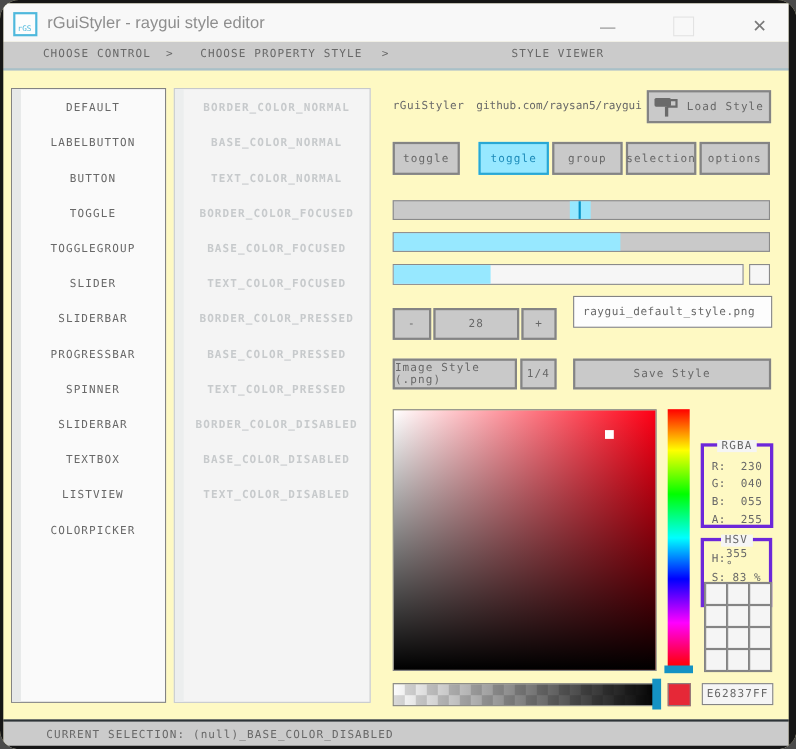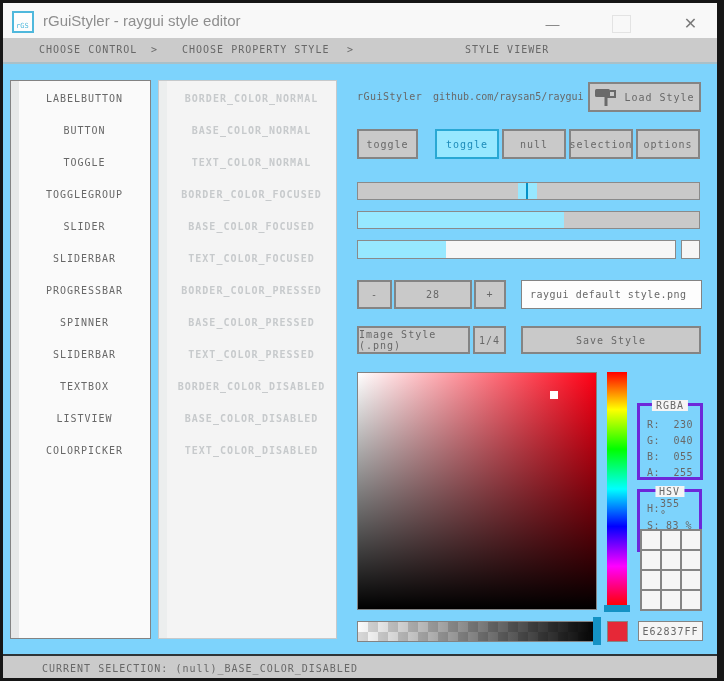--- a/index.html
+++ b/index.html
@@ -1,18 +1,18 @@
 <!DOCTYPE html>
 <html><head>
 <meta charset="utf-8">
 <style>
   html,body{margin:0;padding:0;background:#4a4a4a;}
   #window{
-    position:relative;width:724px;height:681px;background:#7dd3fc;
-    font-family:"DejaVu Sans Mono", monospace;overflow:hidden;
+    position:relative;width:724px;height:681px;background:#fef9c3;
+    font-family:"DejaVu Sans Mono", monospace;overflow:hidden;border-radius:17px;
   }
   .frame{position:absolute;inset:0;border:3px solid #161616;border-right-width:7px;pointer-events:none;z-index:60;}
   .abs{position:absolute;box-sizing:border-box;}
   .rgtext{font-size:10px;letter-spacing:1px;color:#686868;}
   
   .titlebar{left:3px;top:3px;width:714px;height:35px;background:#f8f8f8;}
   .appicon{left:9px;top:8px;width:22px;height:22px;border:2px solid #4fb8dc;background:#fdfdfd;
     display:flex;align-items:flex-end;justify-content:flex-start;padding:1px 2px;}
   .appicon span{font-size:7px;color:#4fb8dc;letter-spacing:0;}
   .wintitle{left:40px;top:9px;font-family:"Liberation Sans",sans-serif;font-size:15px;color:#8e8e8e;letter-spacing:0;}
@@ -94,20 +94,23 @@
     <span class="crumb rgtext" style="left:148px;">&gt;</span>
     <span class="crumb rgtext" style="left:179px;text-align:center;">CHOOSE PROPERTY STYLE</span>
     <span class="crumb rgtext" style="left:344px;">&gt;</span>
     <span class="crumb rgtext" style="left:462px;">STYLE VIEWER</span>
   </div>
 
   <div class="abs panel" style="left:10px;top:80px;width:141px;height:559px;">
     <div class="scrollstrip"></div>
     <div class="list">
 
+    <div class="item">
+          <span>DEFAULT</span>
+        </div>
         <div class="item">
           <span>LABELBUTTON</span>
         </div>
         <div class="item">
           <span>BUTTON</span>
         </div>
         <div class="item">
           <span>TOGGLE</span>
         </div>
         <div class="item">
@@ -196,21 +199,21 @@
 
   <div class="abs btn" style="left:357px;top:129px;width:61px;height:30px;">
       <span>toggle</span>
     </div>
   <div class="abs grouprow">
 
   <div class="btn active">
         <span>toggle</span>
       </div>
       <div class="btn">
-        <span>null</span>
+        <span>group</span>
       </div>
       <div class="btn">
         <span>selection</span>
       </div>
       <div class="btn">
         <span>options</span>
       </div>
     </div>
 
   <div class="abs bar" style="left:357px;top:182px;width:343px;height:18px;">
@@ -230,21 +233,21 @@
 
   <div class="abs btn" style="left:357px;top:280px;width:35px;height:29px;">
       <span>-</span>
     </div>
   <div class="abs btn" style="left:394px;top:280px;width:78px;height:29px;">
       <span>28</span>
     </div>
   <div class="abs btn" style="left:474px;top:280px;width:32px;height:29px;">
       <span>+</span>
     </div>
-  <input class="abs inputbox" style="left: 521px; top: 280px; width: 181px; height: 29px;" value="raygui_default_style.png">
+  <input class="abs inputbox" style="left: 521px; top: 269px; width: 181px; height: 29px;" value="raygui_default_style.png">
 
   <div class="abs btn" style="left:357px;top:326px;width:113px;height:28px;">
       <span>Image Style (.png)</span>
     </div>
   <div class="abs btn" style="left:473px;top:326px;width:33px;height:28px;">
       <span>1/4</span>
     </div>
   <div class="abs btn" style="left:521px;top:326px;width:180px;height:28px;">
       <span>Save Style</span>
     </div>

